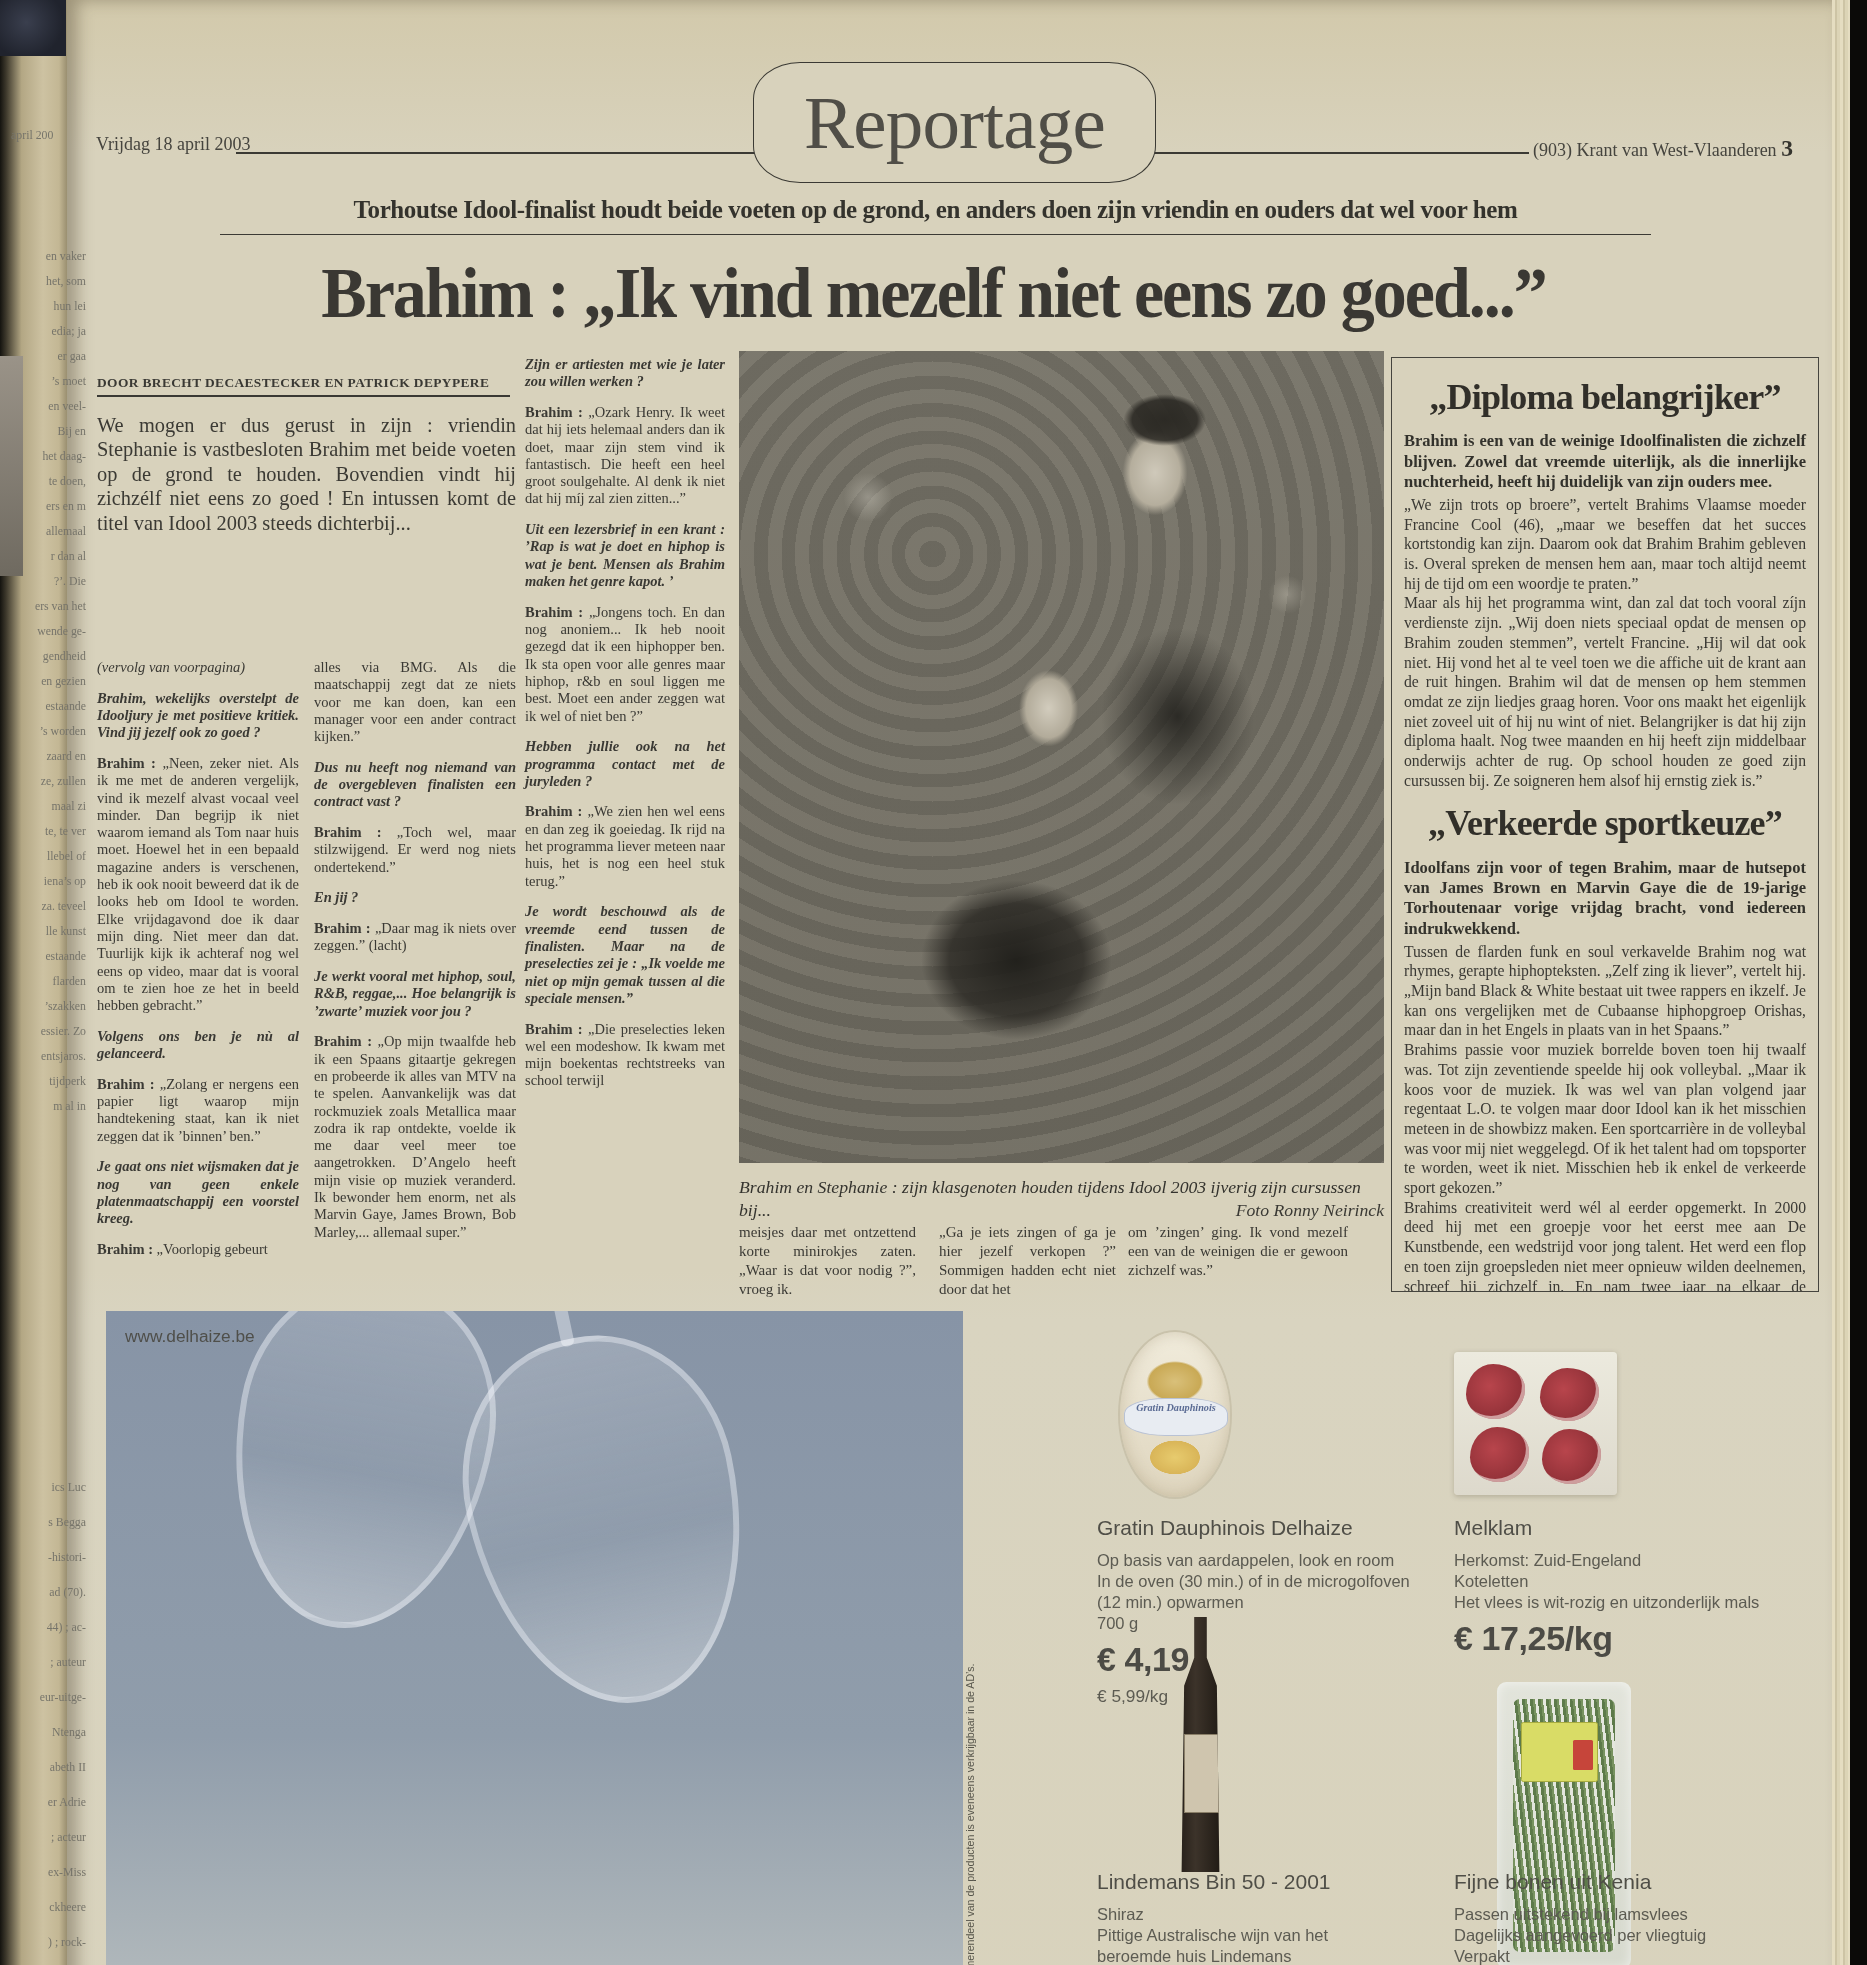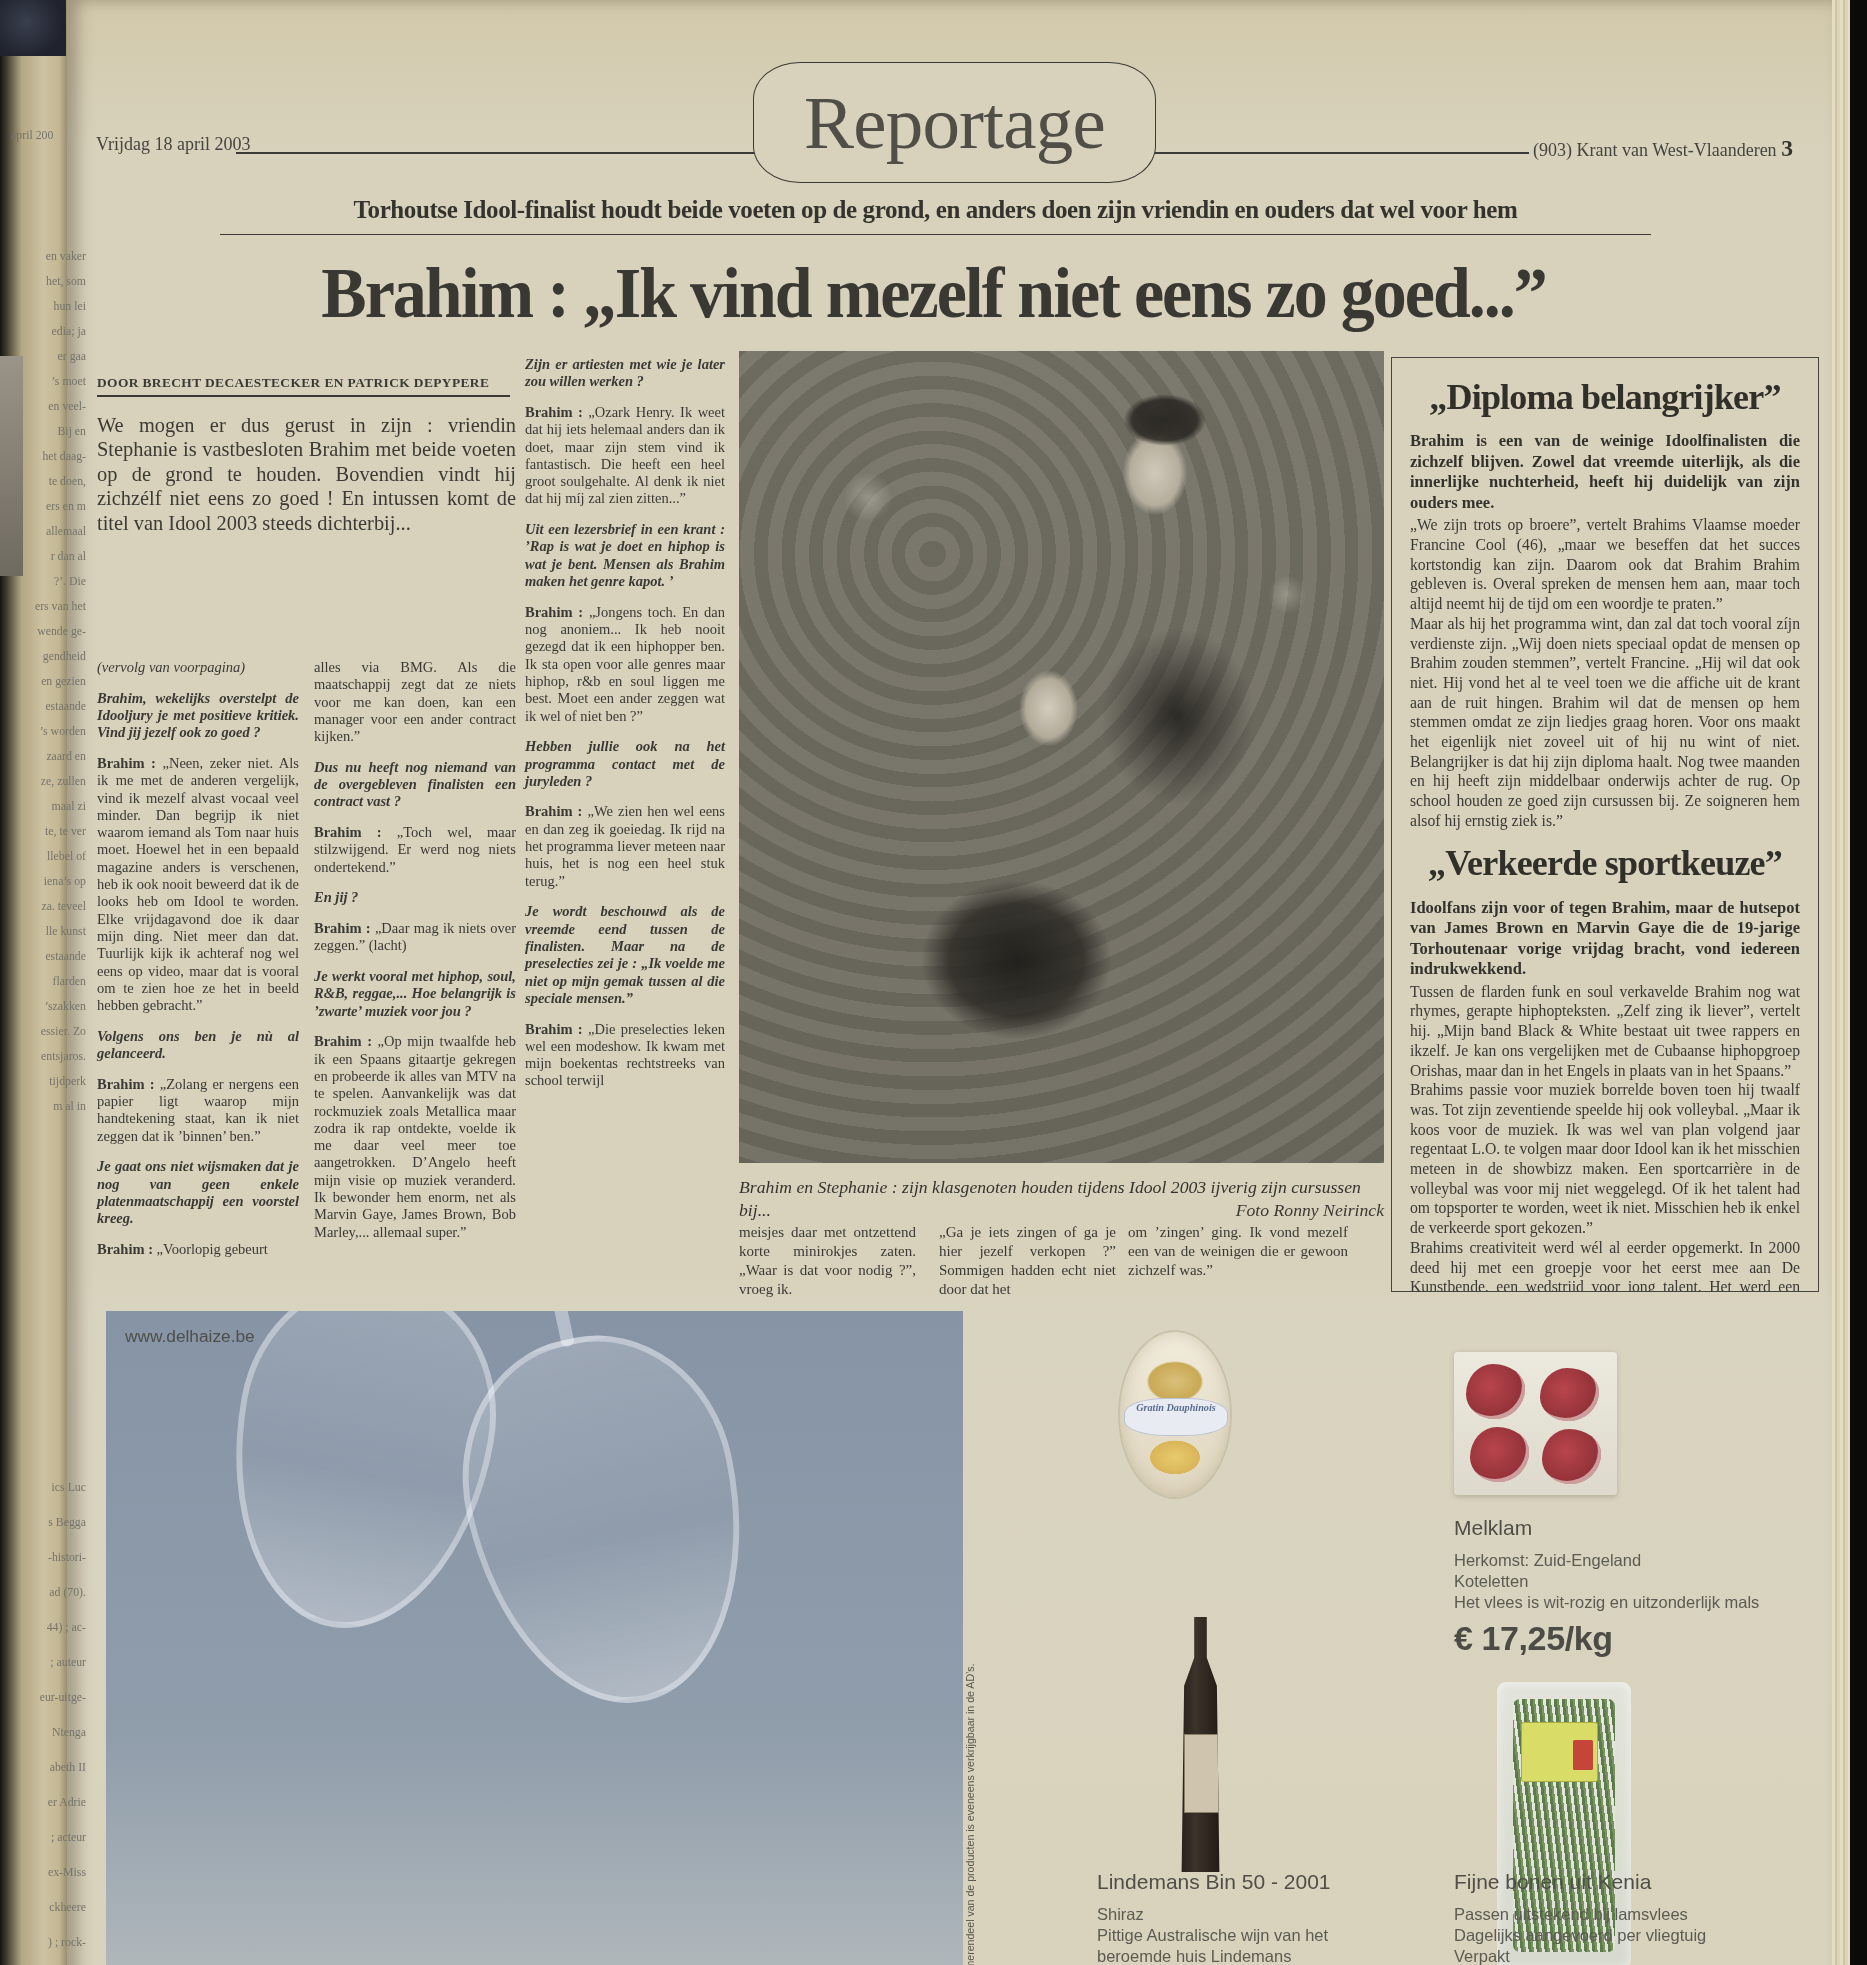--- a/index.html
+++ b/index.html
@@ -47,21 +47,21 @@
       radial-gradient(ellipse 41px 53px at 48% 44%, #d2ccbd 0%, #b2ab9a 55%, transparent 72%),
       radial-gradient(ellipse 122px 102px at 43% 75%, rgba(30,29,25,.95) 0%, rgba(42,40,35,.8) 55%, transparent 78%),
       radial-gradient(ellipse 102px 118px at 68% 45%, rgba(35,34,30,.9) 0%, transparent 75%),
       radial-gradient(circle 35px at 20% 18%, rgba(230,226,214,.35), transparent 70%),
       radial-gradient(circle 27.5px at 85% 30%, rgba(225,220,205,.3), transparent 70%),
       repeating-radial-gradient(circle at 30% 25%, rgba(95,92,82,.5) 0 13.4px, rgba(125,121,109,.5) 13.4px 27.5px),
       linear-gradient(180deg,#7b786e,#6e6b61);}
   #caption{font-size:17.7px;line-height:23px;font-weight:400;font-style:italic;color:#34332e;}
   #credit{font-size:17.7px;font-style:italic;text-align:right;color:#3a3934;}
   
-  #sidebar{border:1.6px solid #45443e;padding:14px 18px;box-sizing:border-box;overflow:hidden;}
+  #sidebar{border:1.6px solid #45443e;padding:14px 12px;box-sizing:border-box;overflow:hidden;}
   .sb-title{text-align:center;font-weight:700;font-size:36px;color:#312f29;margin:3.9px 0 13.4px 0;letter-spacing:-0.8px;}
   .sb-lead{font-weight:700;font-size:16.5px;line-height:20.4px;text-align:justify;color:#33322c;margin-bottom:2.4px;}
   .sb-body p{font-size:15.7px;line-height:19.7px;text-align:justify;margin:0;}
   
   .sans{font-family:"Liberation Sans","DejaVu Sans",sans-serif;}
   #ad-photo{background:linear-gradient(180deg,#8794a6 0%,#909dab 38%,#aeb6ba 58%,#d3d2c8 75%,#eae6d9 88%,#ece8da 100%);overflow:hidden;}
   #ad-url{font-size:17.3px;color:#4f4f4a;}
   .glass{position:absolute;}
   .bowl{position:absolute;border:6.3px solid rgba(248,251,255,.38);
         background:linear-gradient(180deg,rgba(255,255,255,.18),rgba(190,200,212,.08) 55%,rgba(255,255,255,.30));
@@ -265,20 +265,29 @@
     <div class="chop" style="left:88px;top:77px;width:59px;height:55px;"></div>
   </div>
   <div class="abs bottle" style="left:1169px;top:1617px;width:63px;height:255px;">
     <div class="blabel" style="top:46%;height:30%;"></div>
   </div>
   <div class="abs beans-img" style="left:1497px;top:1682px;width:134px;height:287px;">
     <div class="beans-inner"></div>
       <div class="beans-label"></div>
   </div>
 
+  <div class="abs sans" style="left:1097px;top:1516px;width:314px;">
+    <div class="prod-name">Gratin Dauphinois Delhaize</div>
+    <div class="prod-line">Op basis van aardappelen, look en room</div>
+    <div class="prod-line">In de oven (30 min.) of in de microgolfoven</div>
+    <div class="prod-line">(12 min.) opwarmen</div>
+    <div class="prod-line">700 g</div>
+    <div class="price">€ 4,19</div>
+    <div class="unit">€ 5,99/kg</div>
+  </div>
   <div class="abs sans" style="left:1454px;top:1516px;width:362px;">
     <div class="prod-name">Melklam</div>
     <div class="prod-line">Herkomst: Zuid-Engeland</div>
     <div class="prod-line">Koteletten</div>
     <div class="prod-line">Het vlees is wit-rozig en uitzonderlijk mals</div>
     <div class="price">€ 17,25/kg</div>
   </div>
   <div class="abs sans" style="left:1097px;top:1870px;width:307px;">
     <div class="prod-name">Lindemans Bin 50 - 2001</div>
     <div class="prod-line">Shiraz</div>

